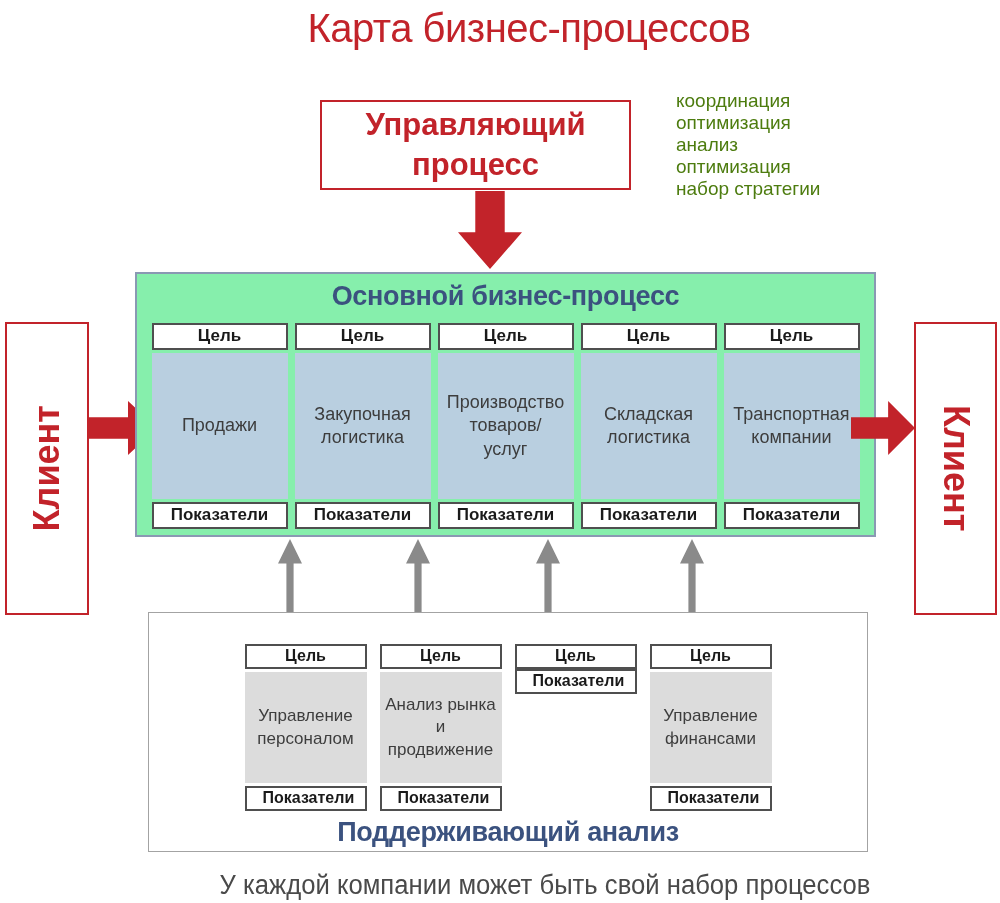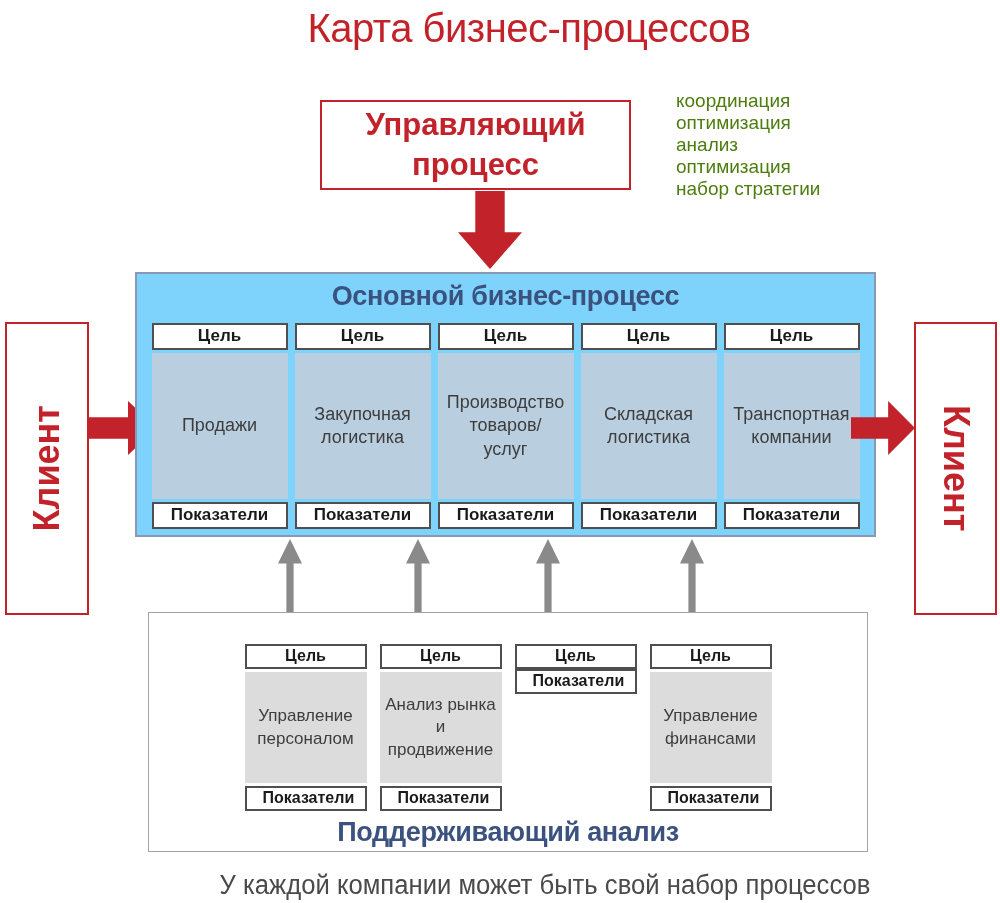--- a/index.html
+++ b/index.html
@@ -54,21 +54,21 @@
   #arrow-client-left{left:88px;top:401px;width:69px;height:54px;}
   #arrow-client-right{left:851px;top:401px;width:64px;height:54px;}
   .arrow-up{
     width:24px;height:106px;top:539px;background:var(--arrow-gray);
     clip-path:polygon(50% 0,100% 23%,65% 23%,65% 100%,35% 100%,35% 23%,0 23%);
   }
 
   
   #main-box{
     position:absolute;left:135px;top:272px;width:741px;height:265px;
-    border:2px solid var(--main-border);background:#7dd3fc;
+    border:2px solid var(--main-border);background:#86efac;
   }
   .section-title{
     text-align:center;font-size:27px;font-weight:bold;color:var(--heading-blue);
     letter-spacing:-0.3px;
   }
   #main-box .section-title{margin-top:7px;}
   .cols{display:flex;justify-content:center;}
   #main-box .cols{margin-top:11px;gap:7px;}
   .col{display:flex;flex-direction:column;}
   #main-box .col{width:136px;}

